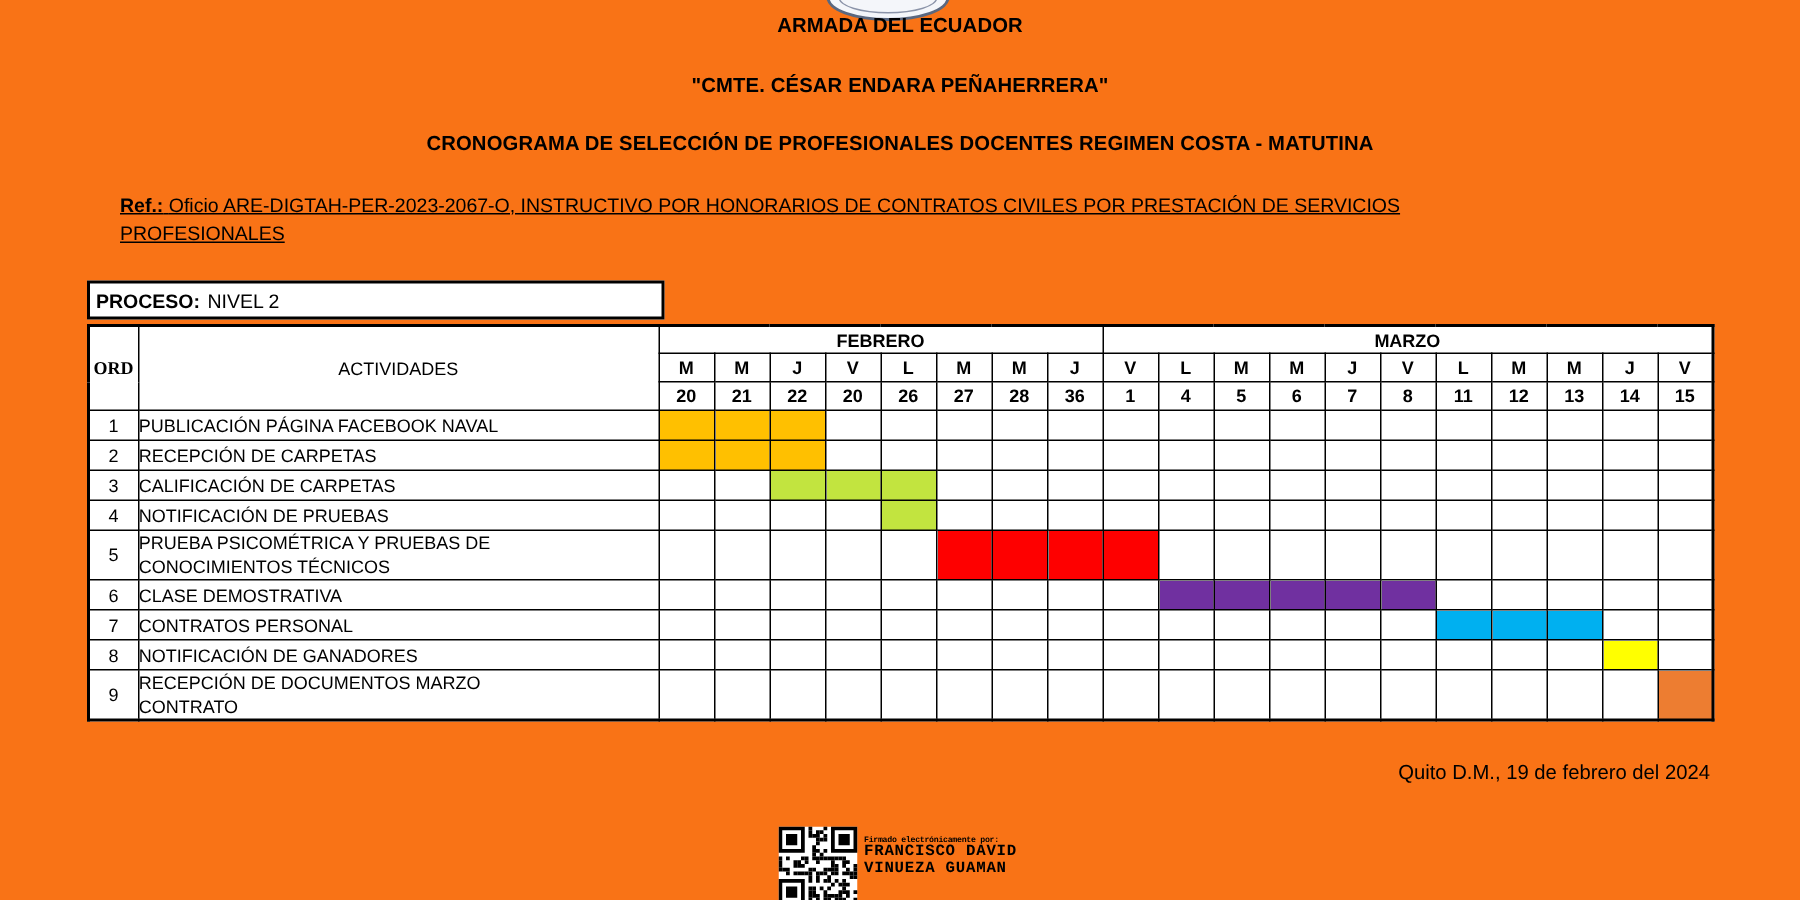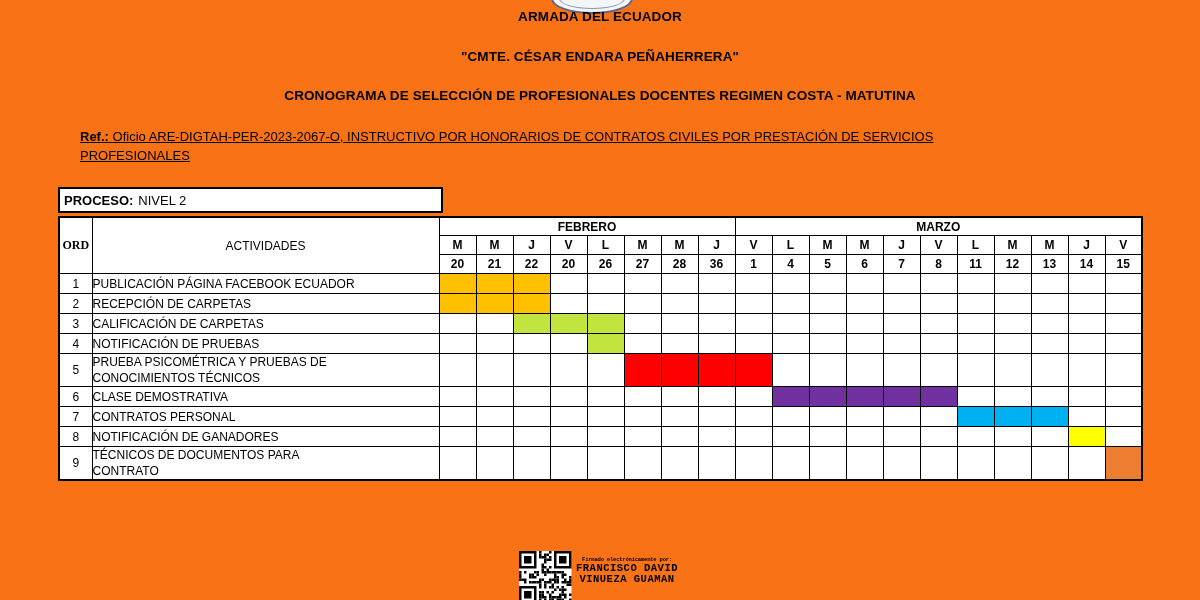--- a/index.html
+++ b/index.html
@@ -47,21 +47,21 @@
   th.acth{font-weight:normal;font-size:12.8px;}
   th.acth,td.act{border-right:2px solid #000;}
   td.ord{text-align:center;height:19px;font-size:12.2px;}
   td.act{
     text-align:left;padding:1px 3px;font-size:12.4px;line-height:16px;
     white-space:pre-line;
   }
   td.day{height:19px;}
   .placedate{position:absolute;top:507px;right:60px;font-size:13.5px;}
   .sig{position:absolute;left:519px;top:551px;display:flex;align-items:flex-start;}
-  .sigtext{margin-left:4px;padding-top:5px;text-align:center;}
+  .sigtext{margin-left:4px;padding-top:5px;}
   .siglabel{font-size:5.5px;font-weight:bold;font-family:"Liberation Mono",monospace;letter-spacing:-.2px;}
   .signame{font-family:"Liberation Mono",monospace;font-size:10.5px;font-weight:bold;line-height:11px;letter-spacing:.5px;}
 </style>
 </head>
 <body>
 
 <div class="page">
 
   <div class="seal">
     <div class="seal-inner"></div>
@@ -152,21 +152,21 @@
           <th class="date">11</th>
           <th class="date">12</th>
           <th class="date">13</th>
           <th class="date">14</th>
           <th class="date">15</th>
         </tr>
       </thead>
       <tbody>
         <tr>
           <td class="ord">1</td>
-          <td class="act">PUBLICACIÓN PÁGINA FACEBOOK ECUADOR</td>
+          <td class="act">PUBLICACIÓN PÁGINA FACEBOOK NAVAL</td>
           <td class="day" style="background: rgb(255, 192, 0);"></td>
           <td class="day" style="background: rgb(255, 192, 0);"></td>
           <td class="day" style="background: rgb(255, 192, 0);"></td>
           <td class="day"></td>
           <td class="day"></td>
           <td class="day"></td>
           <td class="day"></td>
           <td class="day"></td>
           <td class="day"></td>
           <td class="day"></td>
@@ -337,21 +337,21 @@
           <td class="day"></td>
           <td class="day"></td>
           <td class="day"></td>
           <td class="day"></td>
           <td class="day"></td>
           <td class="day" style="background: rgb(255, 255, 0);"></td>
           <td class="day"></td>
         </tr>
         <tr>
           <td class="ord">9</td>
-          <td class="act">TÉCNICOS DE DOCUMENTOS PARA
+          <td class="act">RECEPCIÓN DE DOCUMENTOS MARZO
 CONTRATO</td>
           <td class="day"></td>
           <td class="day"></td>
           <td class="day"></td>
           <td class="day"></td>
           <td class="day"></td>
           <td class="day"></td>
           <td class="day"></td>
           <td class="day"></td>
           <td class="day"></td>
@@ -362,20 +362,21 @@
           <td class="day"></td>
           <td class="day"></td>
           <td class="day"></td>
           <td class="day"></td>
           <td class="day"></td>
           <td class="day" style="background: rgb(237, 125, 49);"></td>
         </tr>
       </tbody>
     </table>
 
+  <div class="placedate">Quito D.M., 19 de febrero del 2024</div>
 
   <div class="sig">
     <svg id="qr" width="53" height="58">
         <rect x="0" y="0" width="52.5" height="52.5" fill="#fff"></rect>
         <rect x="20" y="0" width="2.5" height="2.5" fill="#000"></rect>
         <rect x="30" y="0" width="2.5" height="2.5" fill="#000"></rect>
         <rect x="20" y="2.5" width="2.5" height="2.5" fill="#000"></rect>
         <rect x="25" y="2.5" width="2.5" height="2.5" fill="#000"></rect>
         <rect x="27.5" y="2.5" width="2.5" height="2.5" fill="#000"></rect>
         <rect x="20" y="5" width="2.5" height="2.5" fill="#000"></rect>

